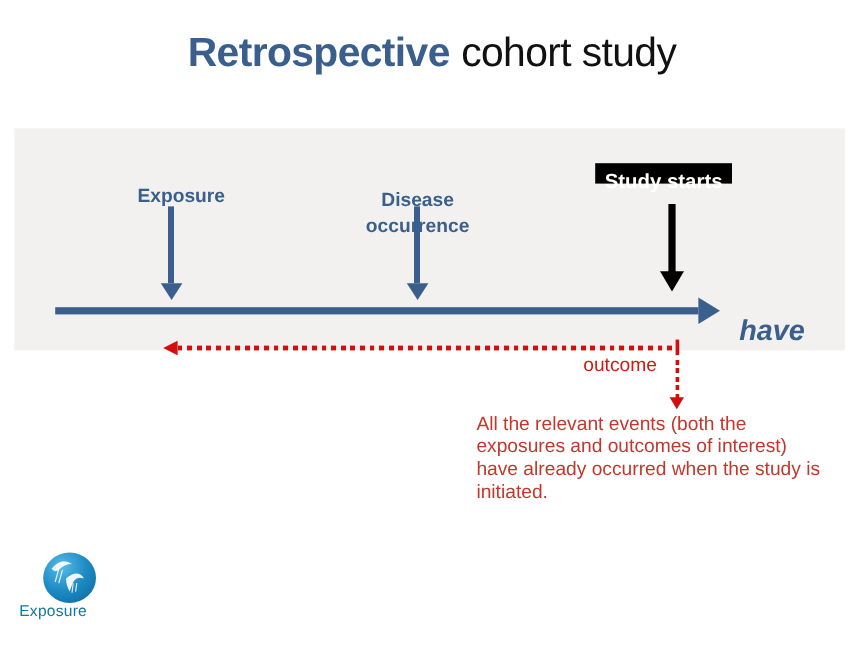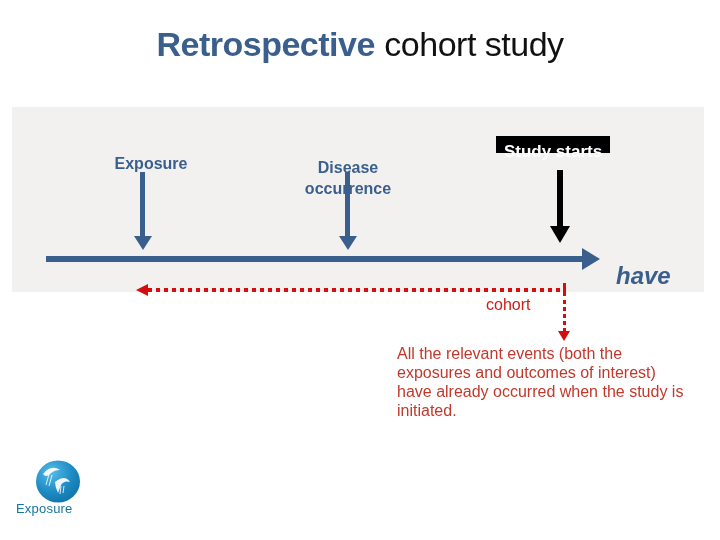--- a/index.html
+++ b/index.html
@@ -112,21 +112,21 @@
 <div class="abs shaft-v-black" style="left:557px;top:170px;height:57px;"></div>
 <div class="abs head-down-black" style="left:550px;top:226px;"></div>
 
 <div class="abs timeline-shaft"></div>
 <div class="abs timeline-head"></div>
 <div class="abs time-lbl">have</div>
 
 <div class="abs dot-head-left"></div>
 <div class="abs dot-line"></div>
 <div class="abs dot-endcap"></div>
-<div class="abs outcome-lbl">cohort</div>
+<div class="abs outcome-lbl">outcome</div>
 
 <div class="abs dash-line"></div>
 <div class="abs dash-head-down"></div>
 
 <div class="abs note">All the relevant events (both the exposures and outcomes of interest) have already occurred when the study is initiated.</div>
 
 <div class="abs logo-wrap">
   <svg width="48" height="44" viewBox="0 0 48 44">
     <defs>
       <radialGradient id="globeGrad" cx="35%" cy="28%" r="85%">

